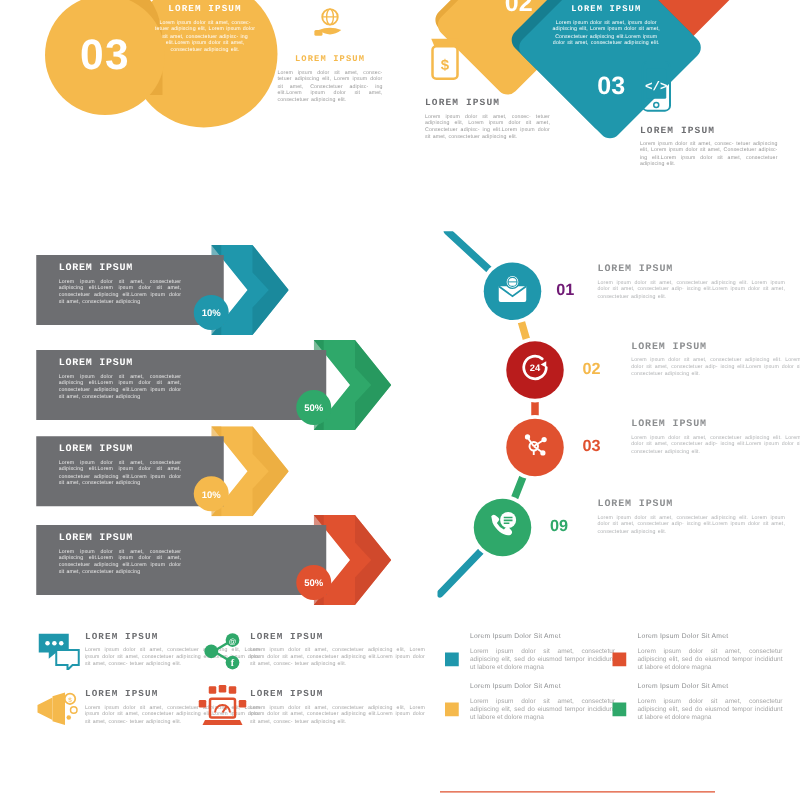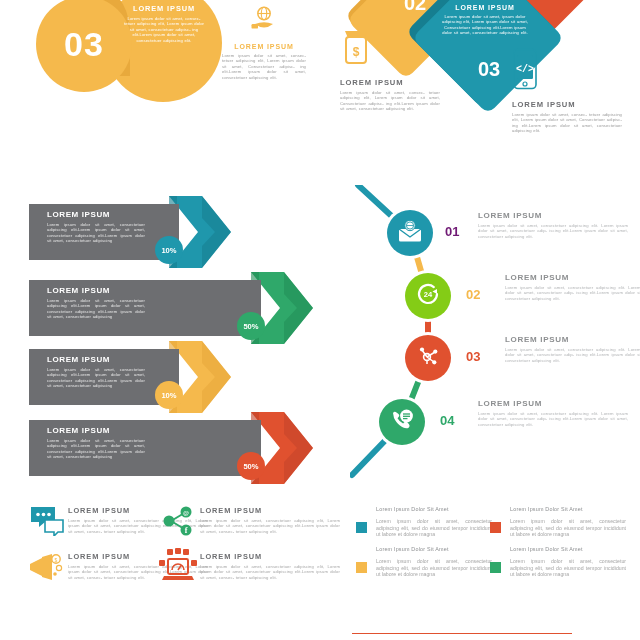--- a/index.html
+++ b/index.html
@@ -13,21 +13,21 @@
   .stage{position:absolute;left:0;top:0;width:640px;height:640px;}
   .abs{position:absolute;}
 
   
   .lorem{
     font-size:4.2px;line-height:5.4px;letter-spacing:.1px;
     text-align:justify;word-spacing:.4px;
   }
   .lorem.center{text-align:center;}
   .h-lbl{
-    font-weight:bold;letter-spacing:.9px;
+    font-weight:bold;letter-spacing:.9px;font-family:Liberation Mono, monospace;
   }
 
   
   #blob-group{left:18px;top:-46px;width:260px;height:160px;}
   .blob{position:absolute;background:#F5B94C;border-radius:50%;}
   #blob-a{left:18px;top:42px;width:96px;height:96px;}
   #blob-b{left:86px;top:30px;width:118px;height:118px;}
   #blob-tab{
     position:absolute;left:72px;top:38px;width:40px;height:84px;
     background:#E8A93C;
@@ -322,21 +322,21 @@
           <line x1="9.4" y1="7.5" x2="16.6" y2="7.5" stroke="#1F97AC" stroke-width=".8"></line>
         </svg>
       </span>
     </div>
     <div class="tl-num" style="left:95px;top:39px;color:#701a75;">01</div>
     <div class="tl-txt" style="left:128px;top:26px;">
       <span class="h-lbl">LOREM IPSUM</span>
       <div class="lorem">Lorem ipsum dolor sit amet, consectetuer adipiscing elit. Lorem ipsum dolor sit amet, consectetuer adip- iscing elit.Lorem ipsum dolor sit amet, consectetuer adipiscing elit.</div>
     </div>
 
-    <div class="tl-node" style="left:55px;top:88px;background:#84cc16;">
+    <div class="tl-node" style="left:55px;top:88px;background:#b91c1c;">
       <span>
         <svg width="26" height="26" viewBox="0 0 26 26" aria-hidden="true">
           <path d="M22 13 a9 9 0 1 1 -3.2 -6.9" fill="none" stroke="#fff" stroke-width="2.2" stroke-linecap="round"></path>
           <polygon points="22,13 17.5,10.5 22,8" fill="#fff"></polygon>
           <text x="13" y="16" font-size="7.5" font-weight="bold" fill="#fff" text-anchor="middle" font-family="Liberation Sans, sans-serif">24</text>
         </svg>
       </span>
     </div>
     <div class="tl-num" style="left:116px;top:102px;color:#F5B94C;">02</div>
     <div class="tl-txt" style="left:155px;top:88px;">
@@ -368,21 +368,21 @@
       <span>
         <svg width="26" height="26" viewBox="0 0 26 26" aria-hidden="true">
           <path d="M4 6 a2.5 2.5 0 0 1 3.5 -.6 l2 1.6 a2 2 0 0 1 .3 2.8 l-1.3 1.5 a12 12 0 0 0 5.6 5.2 l1.4 -1.4 a2 2 0 0 1 2.8 .1 l1.7 2 a2.5 2.5 0 0 1 -.4 3.5 C16 23 8 18 5 11 Z" fill="#fff"></path>
           <circle cx="17.5" cy="9" r="6.4" fill="#fff"></circle>
           <line x1="14" y1="7" x2="21" y2="7" stroke="#2FA86A" stroke-width="1.3"></line>
           <line x1="14" y1="9.3" x2="21" y2="9.3" stroke="#2FA86A" stroke-width="1.3"></line>
           <line x1="14" y1="11.6" x2="18.5" y2="11.6" stroke="#2FA86A" stroke-width="1.3"></line>
         </svg>
       </span>
     </div>
-    <div class="tl-num" style="left:90px;top:228px;color:#2FA86A;">04</div>
+    <div class="tl-num" style="left:90px;top:228px;color:#2FA86A;">09</div>
     <div class="tl-txt" style="left:128px;top:214px;">
       <span class="h-lbl">LOREM IPSUM</span>
       <div class="lorem">Lorem ipsum dolor sit amet, consectetuer adipiscing elit. Lorem ipsum dolor sit amet, consectetuer adip- iscing elit.Lorem ipsum dolor sit amet, consectetuer adipiscing elit.</div>
     </div>
   </div>
 
   <div class="lg-item" style="left:356px;top:506px;">
     <div class="lg-sw" style="background:#1F97AC;"></div>
     <div class="lg-title">Lorem Ipsum Dolor Sit Amet</div>
     <div class="lg-body">Lorem ipsum dolor sit amet, consectetur adipiscing elit, sed do eiusmod tempor incididunt ut labore et dolore magna</div>

